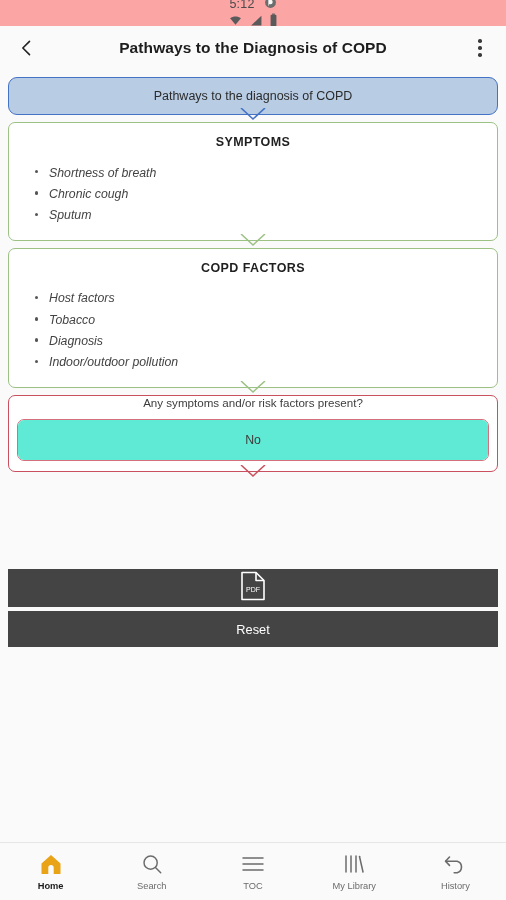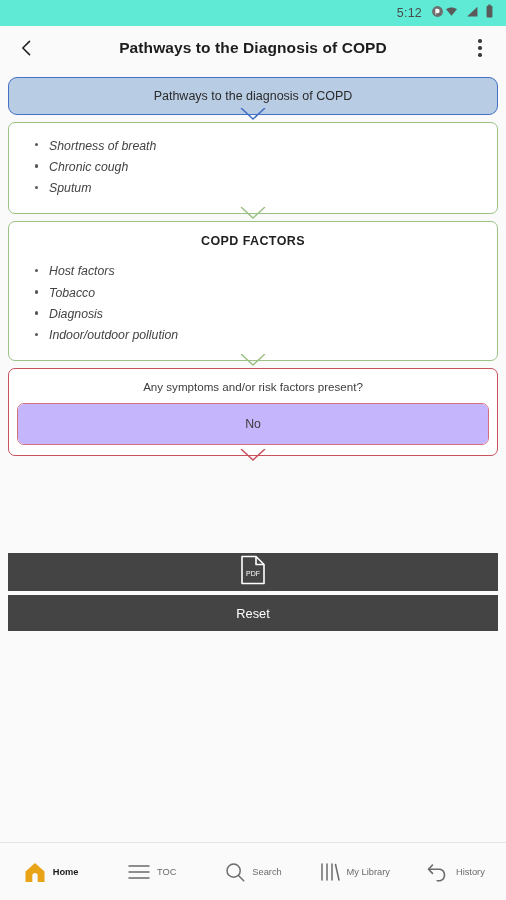--- a/index.html
+++ b/index.html
@@ -6,23 +6,24 @@
   html, body {
     width:506px; height:900px;
     background:#ffffff;
     font-family:"Liberation Sans", sans-serif;
     overflow:hidden;
   }
   .phone { position:relative; width:506px; height:900px; background:#fafafa; }
 
   
   .status-bar {
-    height:26px; background:#5eead4;
-    display:flex; align-items:center; justify-content:flex-end;
+    height:26px; background:#fca5a5;
+    display:flex; align-items:center; justify-content:center;
     padding:0 12px;
+    flex-direction:column;
   }
   .sb-left { display:flex; align-items:center; gap:9px; }
   .sb-time { font-size:12.5px; color:#4a4a4a; letter-spacing:.2px; }
   .sb-right { display:flex; align-items:center; gap:6px; }
 
   
   .app-bar {
     height:44px; background:#fafafa;
     display:flex; align-items:center; padding:0 14px;
     position:relative;
@@ -74,34 +75,34 @@
     content:""; position:absolute; left:-14px; top:8px;
     width:3.4px; height:3.4px; border-radius:50%; background:#555;
   }
 
   
   .node-red {
     border:1.4px solid #c9505e;
     border-radius:7px;
     background:#fff;
     margin-top:7px;
-    padding:11px 8px 10px 8px;
+    padding:0 8px 10px 8px;
   }
   .node-red .question {
     text-align:center; font-size:11.6px; color:#3d3d3d; margin-bottom:10px;
   }
   .options {
     display:flex;
     border:1.3px solid #d3707b;
     border-radius:7px;
     overflow:hidden;
   }
   .option {
     flex:1; text-align:center; font-size:12.3px; color:#3d3d3d;
-    padding:13px 0; cursor:pointer; background:#c4b5fd;
+    padding:13px 0; cursor:pointer; background:#5eead4;
   }
   .option + .option { border-left:1.3px solid #d3707b; }
 
   
   .chev { position:absolute; left:50%; transform:translateX(-50%); z-index:5; }
 
   
   .actions { padding:0 8px; margin-top:97px; }
   .btn-dark {
     background:#444444; height:38px; width:100%;
@@ -111,21 +112,21 @@
   .btn-dark.reset { margin-top:4px; height:36px; }
   .btn-dark .lbl { color:#ffffff; font-size:12.8px; }
 
   
   .bottom-nav {
     position:absolute; left:0; right:0; bottom:0; height:58px;
     background:#fafafa; border-top:1px solid #e6e6e6;
     display:flex; align-items:center;
   }
   .nav-item {
-    flex:1; display:flex; flex-direction:row; align-items:center;
+    flex:1; display:flex; flex-direction:column; align-items:center;
     justify-content:center; gap:6px; cursor:pointer; height:100%;
   }
   .nav-icon { height:22px; display:flex; align-items:center; justify-content:center; }
   .nav-label { font-size:9.3px; color:#6b6b6b; }
   .nav-item.active .nav-label { color:#1b1b1b; font-weight:bold; }
 </style>
 </head>
 <body>
 
 <div class="phone">
@@ -179,20 +180,21 @@
     <div class="node node-blue">
       <span class="node-title">Pathways to the diagnosis of COPD</span>
       <span class="chev" style="bottom:-11px;">
         <svg width="28" height="13" viewBox="0 0 28 13">
           <path d="M2 0 14 11 26 0" fill="none" stroke="#4472c4" stroke-width="1.6"></path>
         </svg>
       </span>
     </div>
 
     <div class="node node-green">
+      <div class="hdr">SYMPTOMS</div>
       <ul>
         <li>Shortness of breath</li>
         <li>Chronic cough</li>
         <li>Sputum</li>
       </ul>
       <span class="chev" style="bottom:-11px;">
         <svg width="28" height="13" viewBox="0 0 28 13">
           <path d="M2 0 14 11 26 0" fill="none" stroke="#9cc184" stroke-width="1.5"></path>
         </svg>
       </span>
@@ -248,39 +250,39 @@
         <svg width="24" height="22" viewBox="0 0 24 22">
           <path d="M12 2 2.5 10.5V21h19V10.5z" fill="#e8a317"></path>
           <path d="M9.3 21v-6.2a2.7 2.7 0 0 1 5.4 0V21z" fill="#fafafa"></path>
         </svg>
       </span>
       <span class="nav-label">Home</span>
     </div>
 
     <div class="nav-item">
       <span class="nav-icon">
+        <svg width="22" height="22" viewBox="0 0 24 24">
+          <circle cx="10.5" cy="10.5" r="7.2" fill="none" stroke="#6b6b6b" stroke-width="1.6"></circle>
+          <line x1="15.8" y1="15.8" x2="21.5" y2="21.5" stroke="#6b6b6b" stroke-width="1.6" stroke-linecap="round"></line>
+        </svg>
+      </span>
+      <span class="nav-label">Search</span>
+    </div>
+
+    <div class="nav-item">
+      <span class="nav-icon">
         <svg width="24" height="20" viewBox="0 0 24 20">
           <g stroke="#6b6b6b" stroke-width="1.5" stroke-linecap="round">
             <line x1="2" y1="4" x2="22" y2="4"></line>
             <line x1="2" y1="10" x2="22" y2="10"></line>
             <line x1="2" y1="16" x2="22" y2="16"></line>
           </g>
         </svg>
       </span>
       <span class="nav-label">TOC</span>
-    </div>
-
-    <div class="nav-item">
-      <span class="nav-icon">
-        <svg width="22" height="22" viewBox="0 0 24 24">
-          <circle cx="10.5" cy="10.5" r="7.2" fill="none" stroke="#6b6b6b" stroke-width="1.6"></circle>
-          <line x1="15.8" y1="15.8" x2="21.5" y2="21.5" stroke="#6b6b6b" stroke-width="1.6" stroke-linecap="round"></line>
-        </svg>
-      </span>
-      <span class="nav-label">Search</span>
     </div>
 
     <div class="nav-item">
       <span class="nav-icon">
         <svg width="22" height="20" viewBox="0 0 22 20">
           <g stroke="#6b6b6b" stroke-width="1.5" stroke-linecap="round">
             <line x1="3" y1="2" x2="3" y2="18"></line>
             <line x1="8" y1="2" x2="8" y2="18"></line>
             <line x1="13" y1="2" x2="13" y2="18"></line>
             <line x1="16.5" y1="2.5" x2="20" y2="18"></line>

